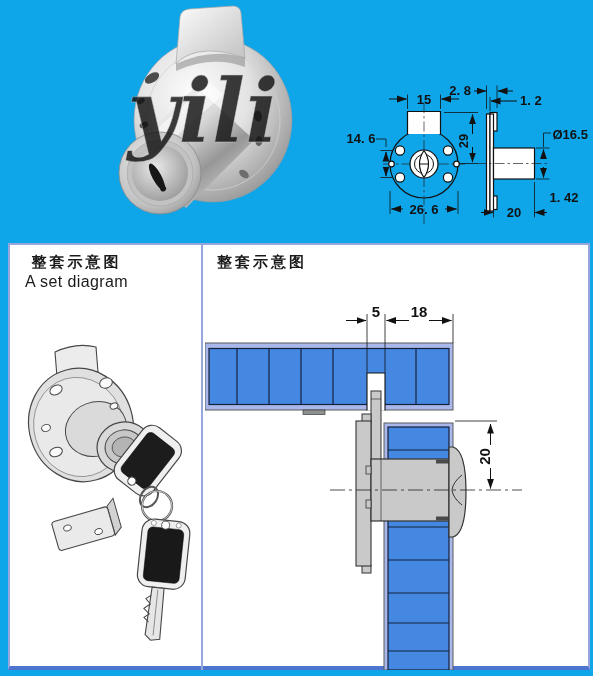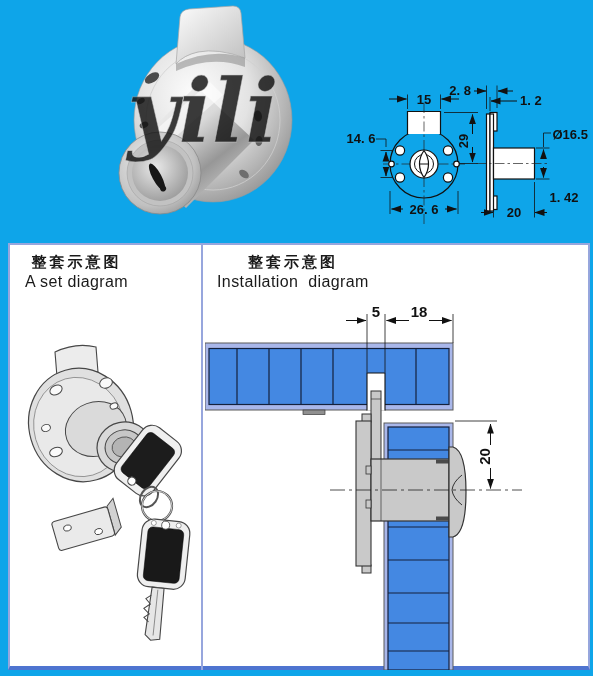--- a/index.html
+++ b/index.html
@@ -183,21 +183,20 @@
 
   <div class="abs frame"></div>
   <div class="abs divider"></div>
 
   <div class="abs" style="left:25px;top:253px">
     <div class="hdr-zh">整套示意图</div>
     <div class="hdr-en">A set diagram</div>
   </div>
   <div class="abs" style="left:217px;top:253px">
     <div class="hdr-zh">整套示意图</div>
-    <div class="hdr-en wide">Installation diagram</div>
   </div>
 
   <svg class="abs" style="left:10px;top:290px" width="190" height="378" viewBox="10 290 190 378">
     <g stroke="#474747" stroke-width="1.1" fill="#e4e4e4">
       <path d="M57,377 L55,352 Q76,342 96,347 L98,372 Q78,368 62,374 Z" fill="#ececec"></path>
       <ellipse cx="81" cy="425" rx="52" ry="57" transform="rotate(-16 81 425)" fill="#e0e0e0" stroke-width="1.2"></ellipse>
       <ellipse cx="79" cy="427" rx="45" ry="50" transform="rotate(-16 79 427)" fill="#e9e9e9" stroke="#7a7a7a" stroke-width="0.7"></ellipse>
       <ellipse cx="96" cy="429" rx="31" ry="27" transform="rotate(-20 96 429)" fill="#dadada" stroke-width="1"></ellipse>
       <g fill="#fafafa" stroke-width="1">
         <ellipse cx="56" cy="390" rx="6.5" ry="4.5" transform="rotate(-28 56 390)"></ellipse>

